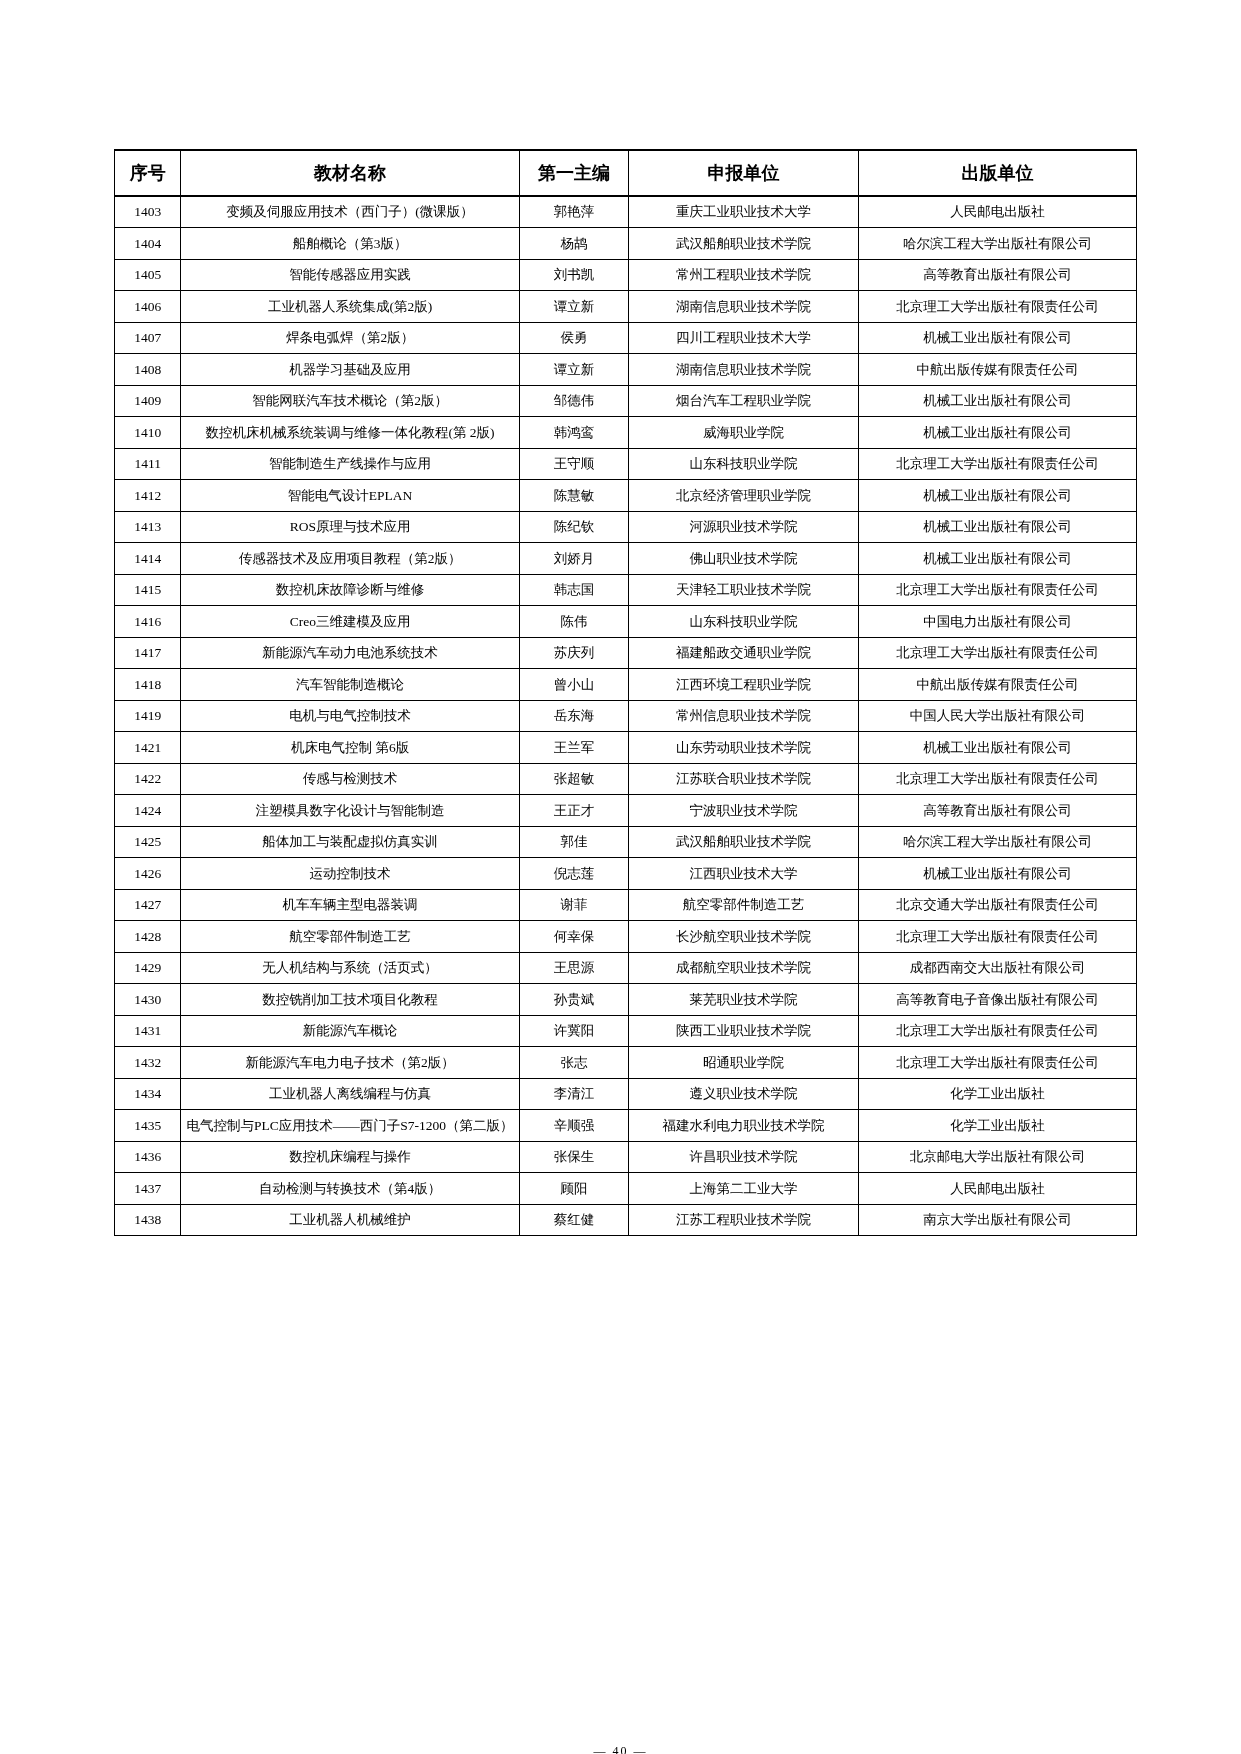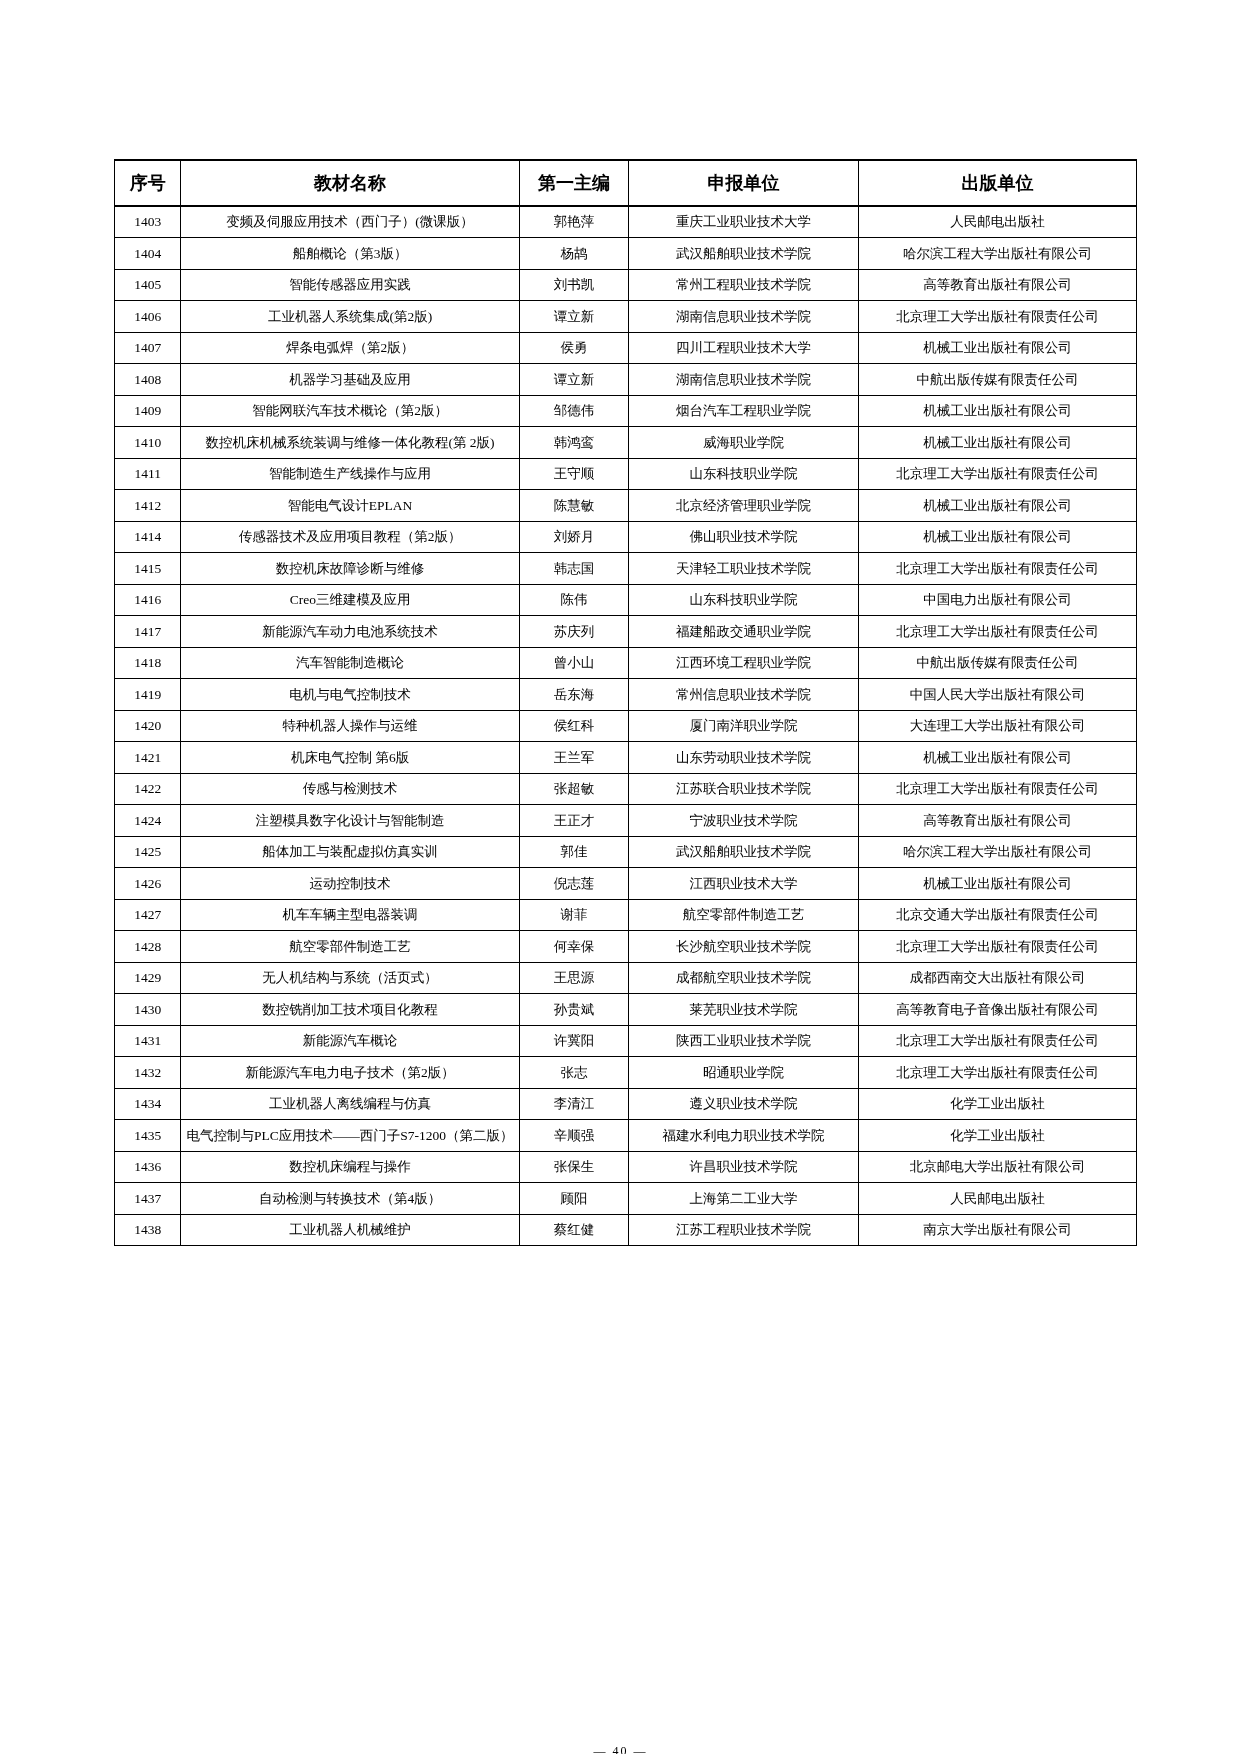--- a/index.html
+++ b/index.html
@@ -6,21 +6,21 @@
   body{
     width:1241px;height:1754px;
     background:#ffffff;
     position:relative;
     font-family:"Liberation Serif", serif;
     color:#000;
   }
   .sheet{position:absolute;inset:0;background:#fff;}
   table.booklist{
     position:absolute;
-    left:114px;top:159px;
+    left:114px;top:149px;
     width:1023px;
     border-collapse:collapse;
     table-layout:fixed;
   }
   table.booklist th,
   table.booklist td{
     border:1.5px solid #000;
     text-align:center;
     vertical-align:middle;
     padding:1px 4px;
@@ -135,20 +135,27 @@
           <td>北京理工大学出版社有限责任公司</td>
         </tr>
         <tr>
           <td>1412</td>
           <td>智能电气设计EPLAN</td>
           <td>陈慧敏</td>
           <td>北京经济管理职业学院</td>
           <td>机械工业出版社有限公司</td>
         </tr>
         <tr>
+          <td>1413</td>
+          <td>ROS原理与技术应用</td>
+          <td>陈纪钦</td>
+          <td>河源职业技术学院</td>
+          <td>机械工业出版社有限公司</td>
+        </tr>
+        <tr>
           <td>1414</td>
           <td>传感器技术及应用项目教程（第2版）</td>
           <td>刘娇月</td>
           <td>佛山职业技术学院</td>
           <td>机械工业出版社有限公司</td>
         </tr>
         <tr>
           <td>1415</td>
           <td>数控机床故障诊断与维修</td>
           <td>韩志国</td>
@@ -177,27 +184,20 @@
           <td>中航出版传媒有限责任公司</td>
         </tr>
         <tr>
           <td>1419</td>
           <td>电机与电气控制技术</td>
           <td>岳东海</td>
           <td>常州信息职业技术学院</td>
           <td>中国人民大学出版社有限公司</td>
         </tr>
         <tr>
-          <td>1420</td>
-          <td>特种机器人操作与运维</td>
-          <td>侯红科</td>
-          <td>厦门南洋职业学院</td>
-          <td>大连理工大学出版社有限公司</td>
-        </tr>
-        <tr>
           <td>1421</td>
           <td>机床电气控制  第6版</td>
           <td>王兰军</td>
           <td>山东劳动职业技术学院</td>
           <td>机械工业出版社有限公司</td>
         </tr>
         <tr>
           <td>1422</td>
           <td>传感与检测技术</td>
           <td>张超敏</td>

